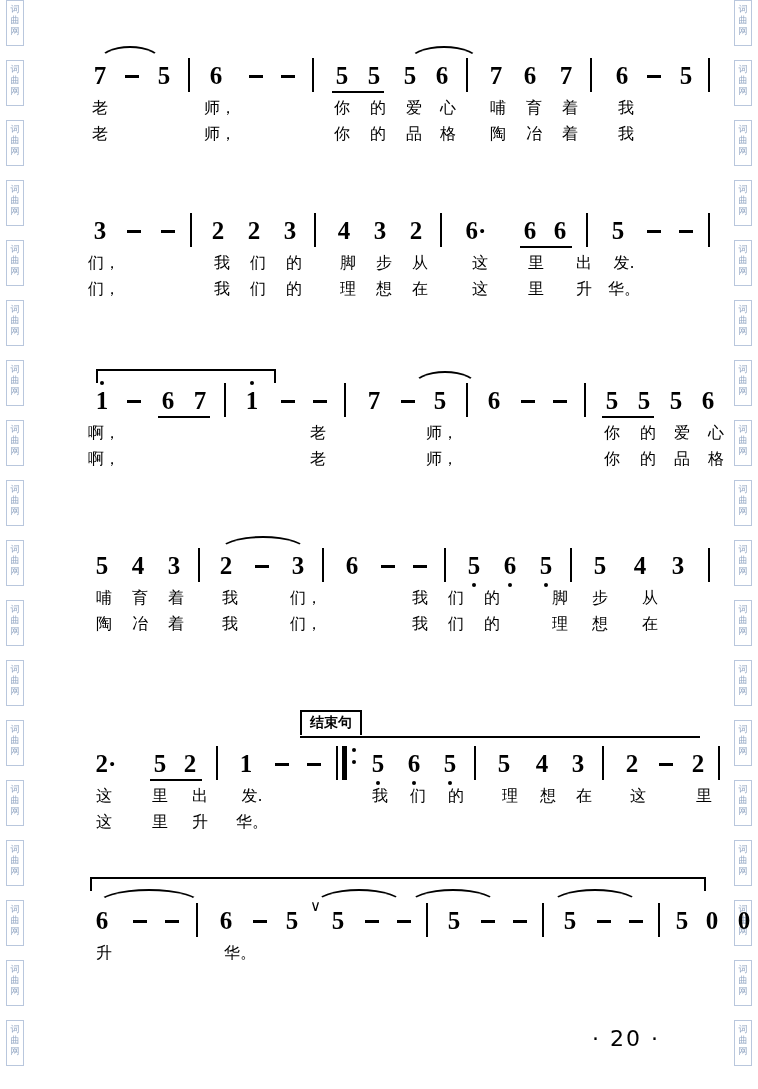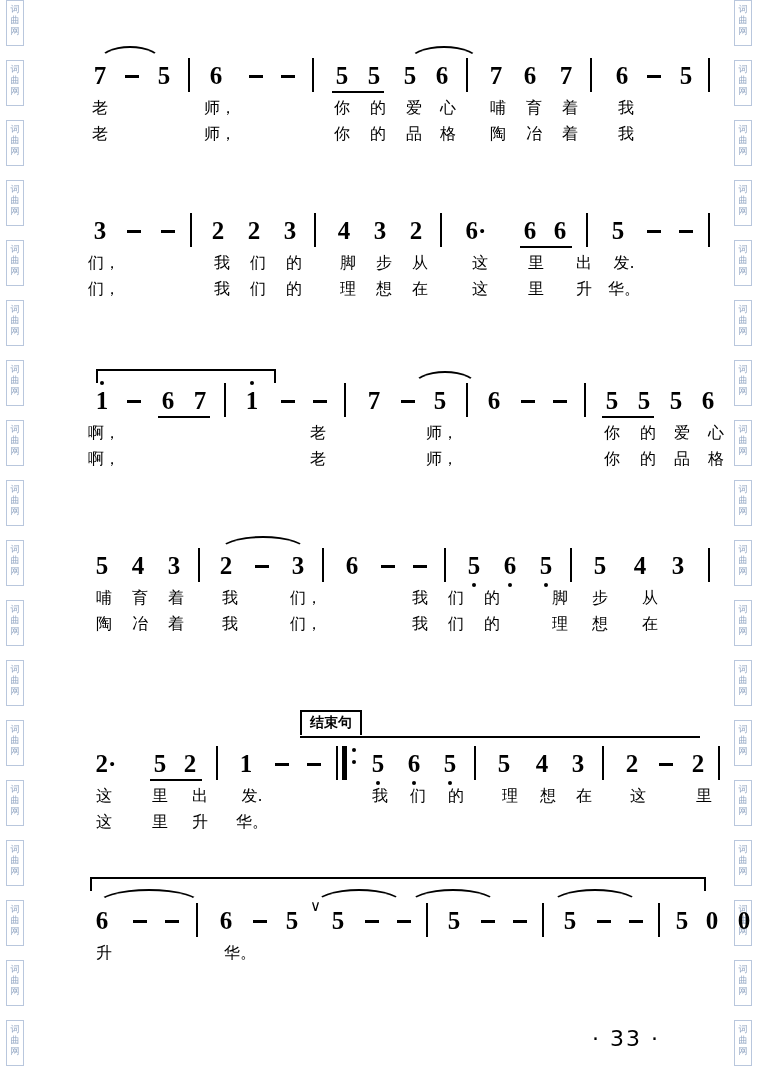--- a/index.html
+++ b/index.html
@@ -584,14 +584,14 @@
       <span class="note" style="left:684px;">0</span>
 
     </div>
 
     <div class="lyrics">
       <span class="lyric" style="left:44px;">升</span>
       <span class="lyric" style="left:180px;">华。</span>
     </div>
   </div>
 
-  <div class="page-num">· 33 ·</div>
+  <div class="page-num">· 20 ·</div>
 </div>
 
 </body></html>

